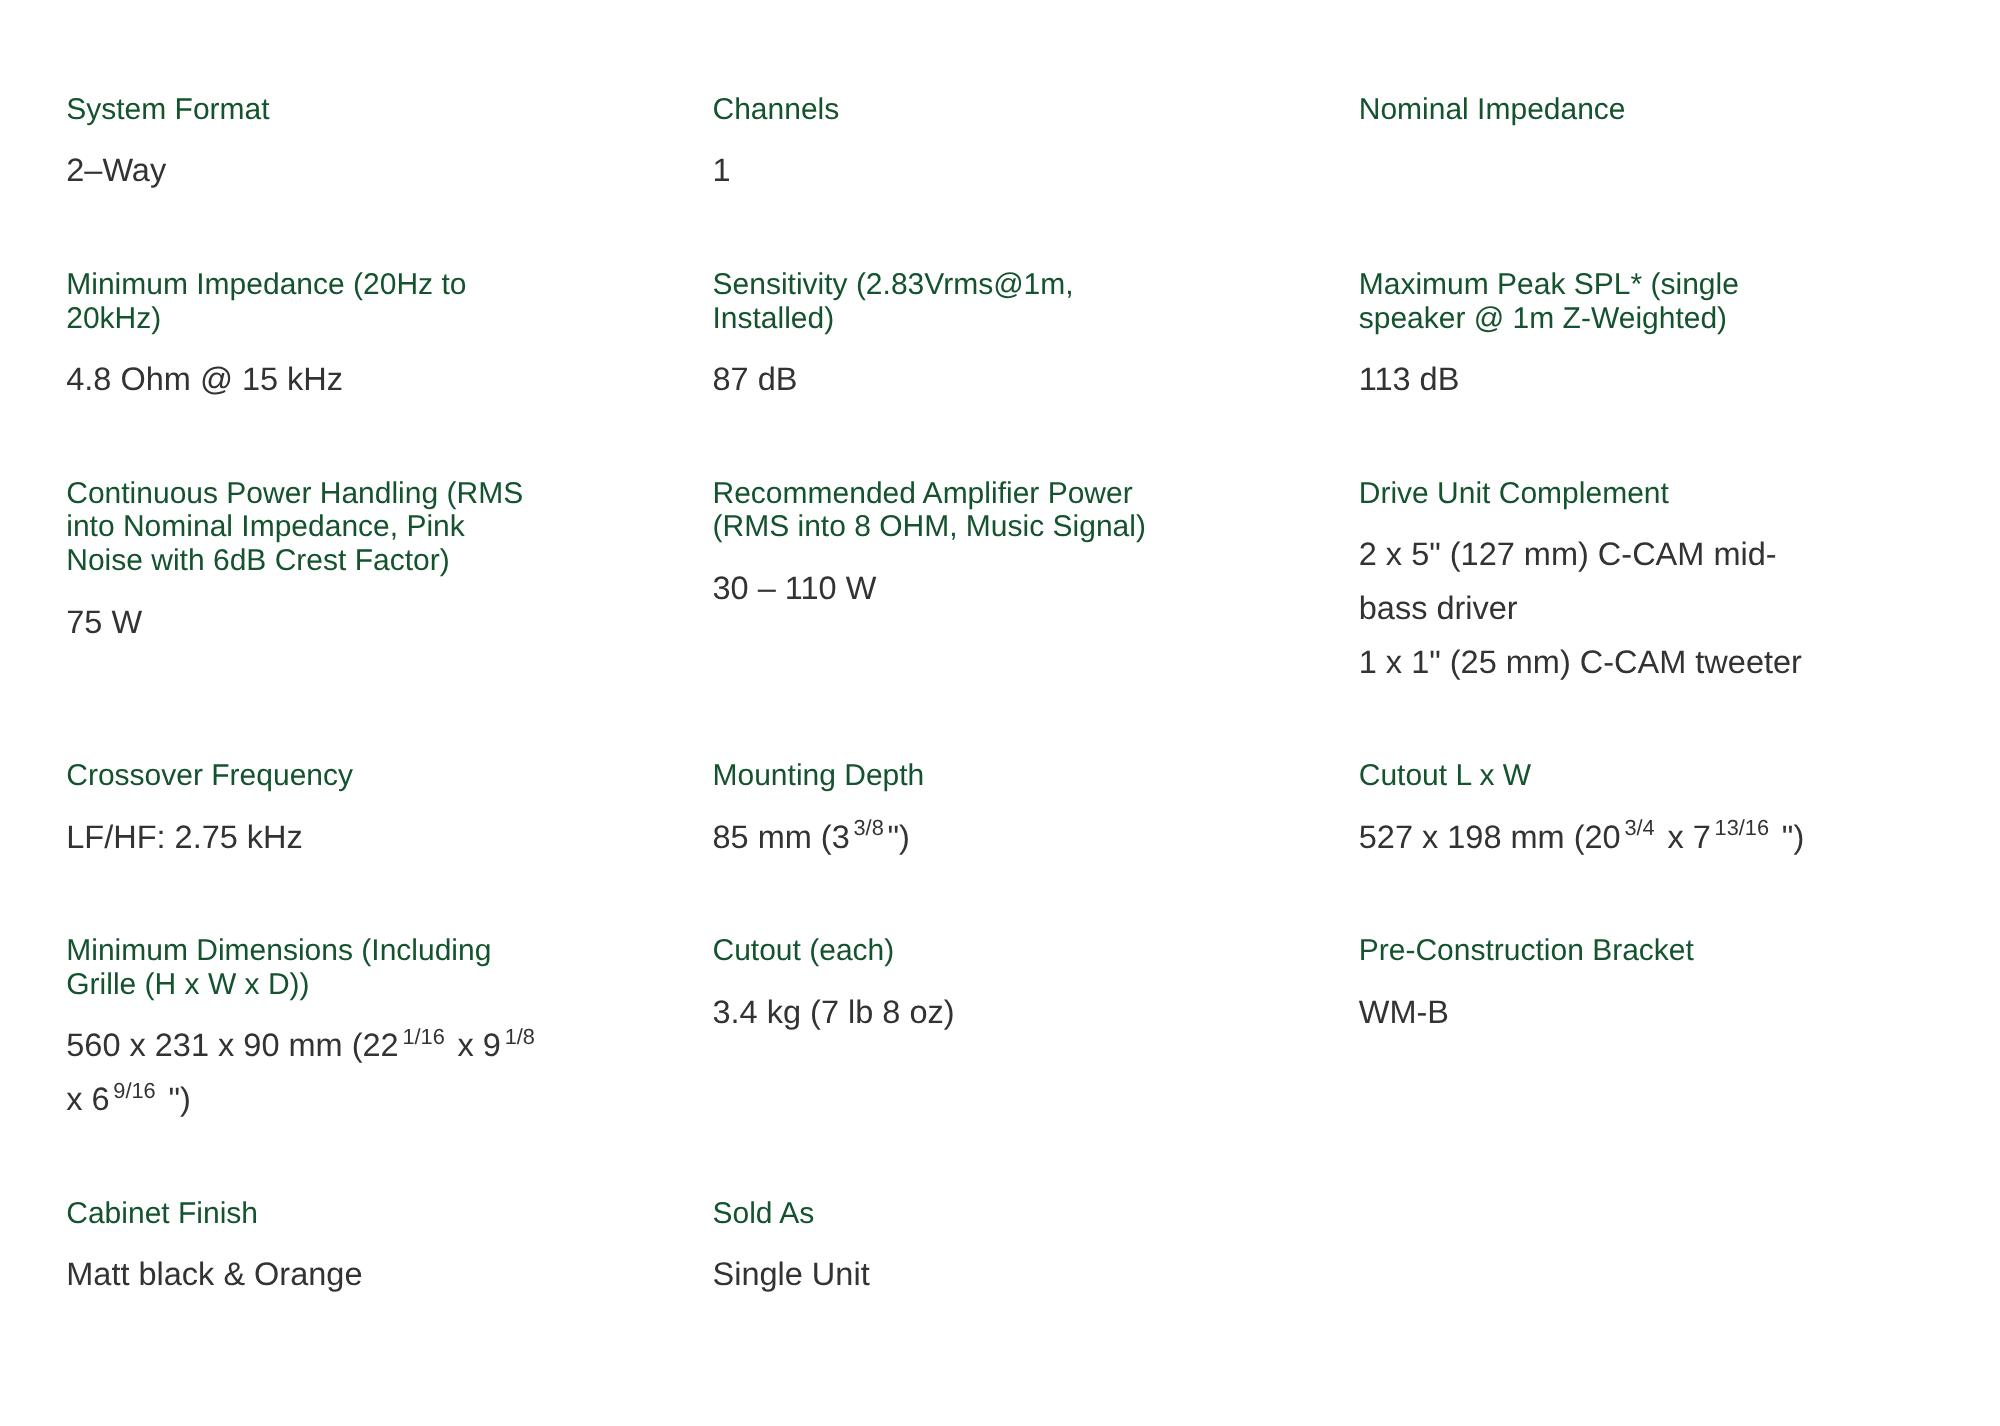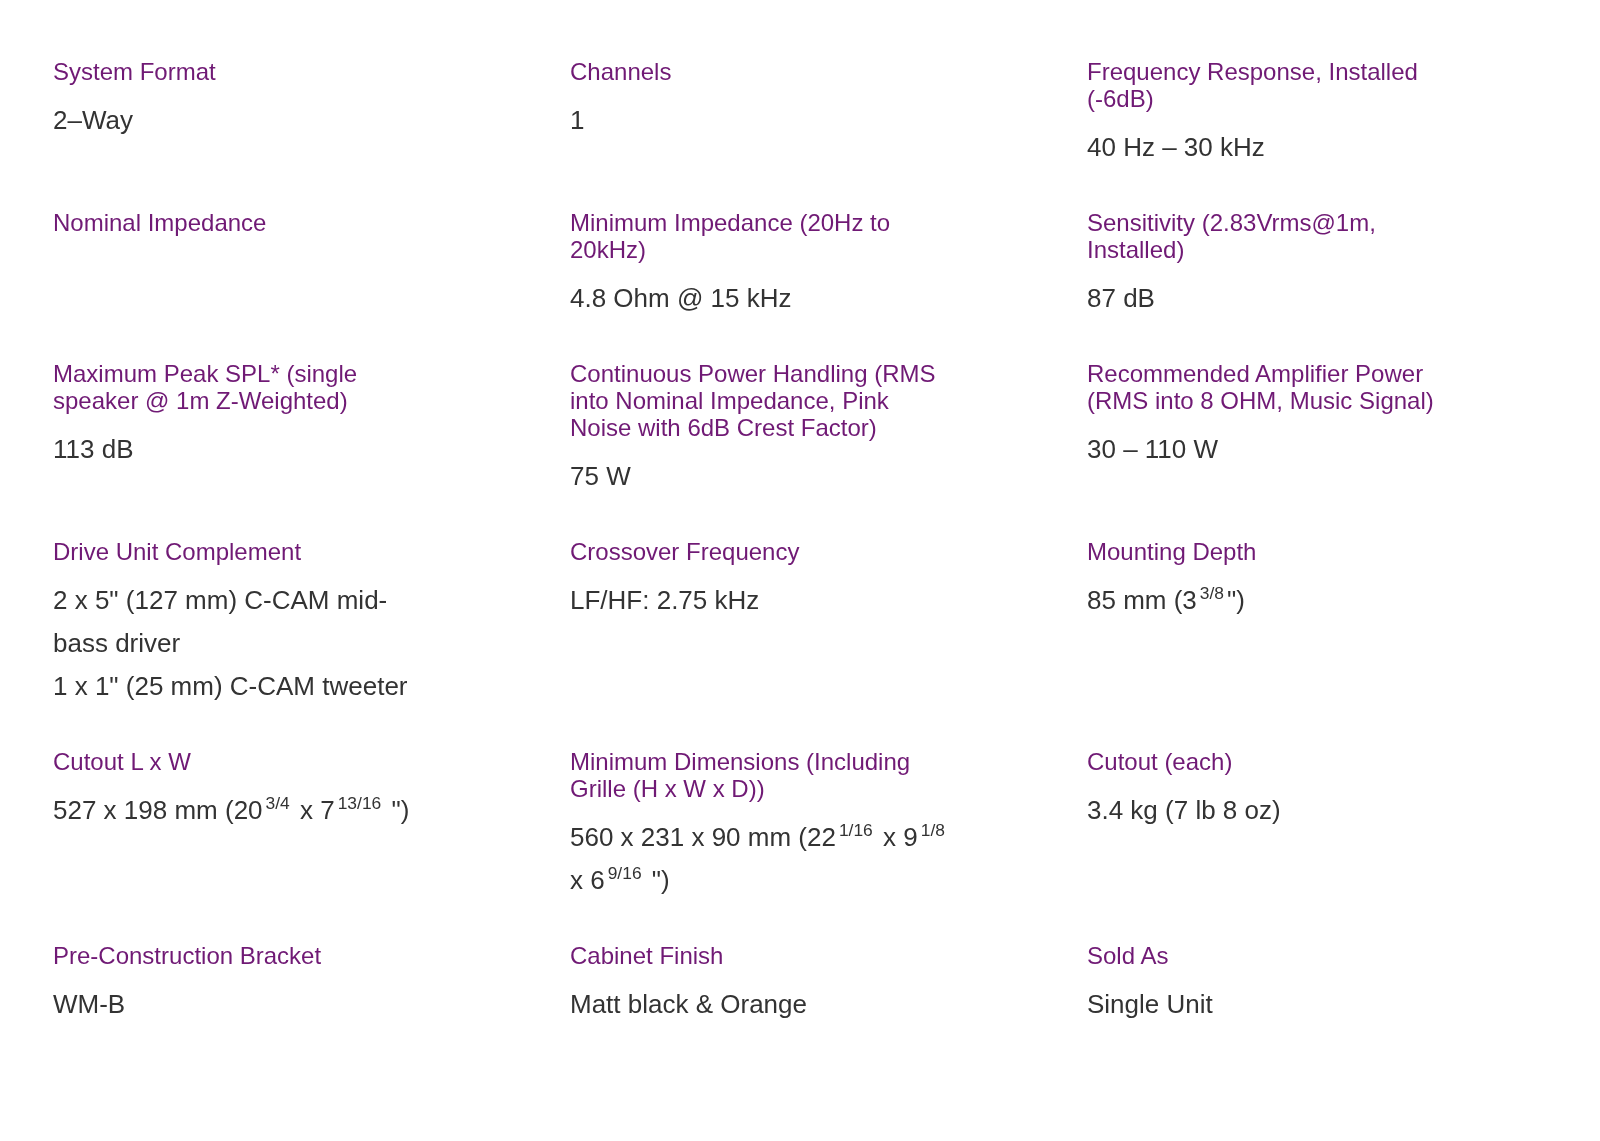--- a/index.html
+++ b/index.html
@@ -19,21 +19,22 @@
     padding: 58px 0 0 53px;
     display: grid;
     grid-template-columns: repeat(3, 385px);
     column-gap: 132px;
     row-gap: 40px;
   }
   .cell { }
   .label {
     font-size: 24px;
     line-height: 27px;
-    color: #701a75;
+    color: #14532d;
+    margin-top: 16px;
   }
   .value {
     font-size: 26px;
     line-height: 43px;
     color: #333333;
     margin-top: 14px;
   }
   .value + .value {
     margin-top: 0;
   }
@@ -50,24 +51,20 @@
 
 <div class="spec-grid">
 
   <div class="cell">
     <div class="label">System Format</div>
     <div class="value">2–Way</div>
   </div>
   <div class="cell">
     <div class="label">Channels</div>
     <div class="value">1</div>
-  </div>
-  <div class="cell">
-    <div class="label">Frequency Response, Installed (-6dB)</div>
-    <div class="value">40 Hz – 30 kHz</div>
   </div>
 
   <div class="cell">
     <div class="label">Nominal Impedance</div>
   </div>
   <div class="cell">
     <div class="label">Minimum Impedance (20Hz to 20kHz)</div>
     <div class="value">4.8 Ohm @ 15 kHz</div>
   </div>
   <div class="cell">

